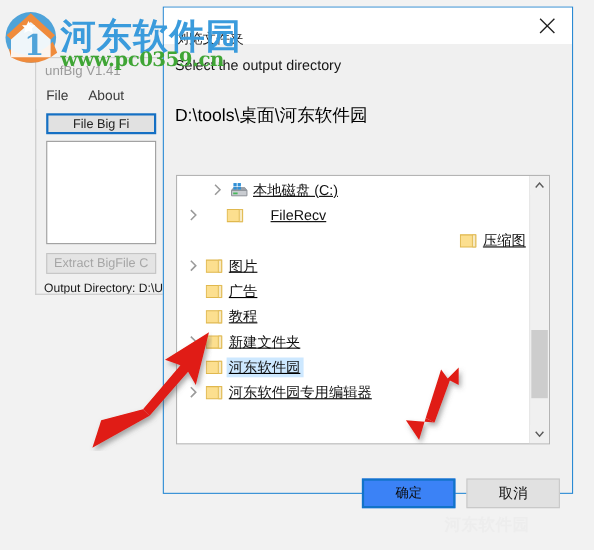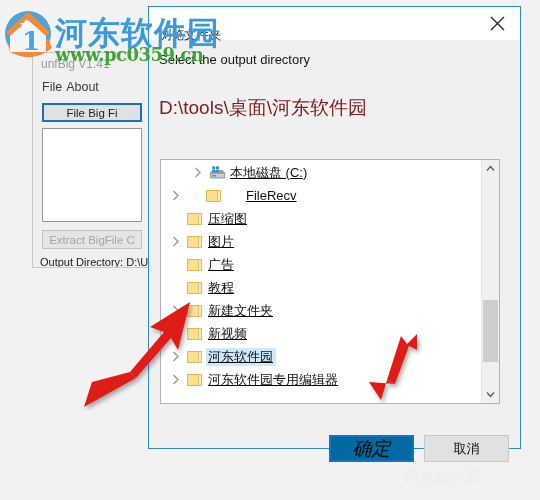--- a/index.html
+++ b/index.html
@@ -15,21 +15,21 @@
   #app-window{
     position:absolute;left:32px;top:52px;width:116px;height:216px;
     background:#f0f0f0;border:1px solid #c9c9c9;border-right:none;
     box-sizing:border-box;overflow:hidden;
   }
   #app-titlebar{
     height:22px;line-height:22px;padding-left:8px;
     color:#9b9b9b;font-size:12px;background:#f0f0f0;white-space:nowrap;
   }
   #app-menubar{
-    height:24px;display:flex;align-items:center;gap:4px;padding-left:9px;
+    height:24px;display:flex;align-items:center;gap:18px;padding-left:9px;
     color:#3a3a3a;font-size:12.5px;background:#f0f0f0;
   }
   #app-menubar span{cursor:default;}
   .app-btn{
     margin:4px 6px 0 9px;height:19px;line-height:17px;text-align:center;
     background:#e1e1e1;border:2px solid #1570c4;font-size:11.5px;color:#222;
     box-sizing:border-box;white-space:nowrap;overflow:hidden;
   }
   .app-list{
     margin:6px 6px 0 9px;height:92px;background:#fff;border:1px solid #9a9a9a;
@@ -54,21 +54,21 @@
   #dlg-title{
     position:absolute;left:10px;top:8px;font-size:12.5px;color:#1b1b1b;margin-top:12px;
   }
   #dlg-close{
     position:absolute;right:0;top:0;width:45px;height:32px;
     display:flex;align-items:center;justify-content:center;cursor:default;
   }
   #dlg-close svg{display:block;}
   #dlg-body{position:relative;height:410px;}
   #dlg-prompt{position:absolute;left:10px;top:12px;font-size:13px;color:#161616;}
-  #dlg-path{position:absolute;left:10px;top:55px;font-size:19px;color:#7f1d1d;}
+  #dlg-path{position:absolute;left:10px;top:55px;font-size:16px;color:#000000;}
 
   
   #tree-box{
     position:absolute;left:11px;top:119px;width:340px;height:245px;
     background:#fff;border:1px solid #b4b4b4;box-sizing:border-box;
     display:flex;overflow:hidden;text-decoration:underline;
   }
   #tree-scroll{
     flex:1;overflow:hidden;position:relative;padding-top:1px;
   }
@@ -93,23 +93,23 @@
     align-items:center;justify-content:center;background:#f0f0f0;
   }
   #sb-up{top:0;} #sb-down{bottom:0;}
   #sb-thumb{
     position:absolute;left:1px;width:15px;top:140px;height:62px;background:#cdcdcd;
   }
 
   
   #btn-ok{
     position:absolute;left:180px;top:395px;width:85px;height:27px;
-    background:#0369a1;border:2px solid #1273c9;box-sizing:border-box;
+    background:#3b82f6;border:2px solid #1273c9;box-sizing:border-box;
     display:flex;align-items:center;justify-content:center;
-    font-size:19px;color:#0b0b0b;cursor:default;font-style:italic;
+    font-size:12px;color:#0b0b0b;cursor:default;
   }
   #btn-cancel{
     position:absolute;left:275px;top:395px;width:85px;height:27px;
     background:#e1e1e1;border:1px solid #c7c7c7;box-sizing:border-box;
     display:flex;align-items:center;justify-content:center;
     font-size:13px;color:#0b0b0b;cursor:default;
   }
 
   
   .arrow-svg{position:absolute;pointer-events:none;}
@@ -192,21 +192,21 @@
               </svg>
             </span>
             <span class="ico">
               <svg width="16" height="14" viewBox="0 0 16 14" aria-hidden="true">
                 <path d="M0.5 1.5 H14.5 V12.5 H0.5 Z" fill="#fcdf8f" stroke="#e0b84e" stroke-width="1"></path>
                 <path d="M11.5 1.5 H14.5 V12.5 H11.5 Z" fill="#f7eac4" stroke="#e0b84e" stroke-width="0.8"></path>
               </svg>
             </span>
             <span class="lbl">FileRecv</span>
           </div>
-          <div class="tree-row" style="padding-left: 6px;">
+          <div class="tree-row" style="padding-left: 6px; justify-content: flex-end;">
             <span class="expander"></span>
             <span class="ico">
               <svg width="16" height="14" viewBox="0 0 16 14" aria-hidden="true">
                 <path d="M0.5 1.5 H14.5 V12.5 H0.5 Z" fill="#fcdf8f" stroke="#e0b84e" stroke-width="1"></path>
                 <path d="M11.5 1.5 H14.5 V12.5 H11.5 Z" fill="#f7eac4" stroke="#e0b84e" stroke-width="0.8"></path>
               </svg>
             </span>
             <span class="lbl">压缩图</span>
           </div>
           <div class="tree-row" style="padding-left: 6px;">
@@ -249,34 +249,20 @@
                 <polyline points="1.5,1 6,5.5 1.5,10" fill="none" stroke="#9a9a9a" stroke-width="1.4"></polyline>
               </svg>
             </span>
             <span class="ico">
               <svg width="16" height="14" viewBox="0 0 16 14" aria-hidden="true">
                 <path d="M0.5 1.5 H14.5 V12.5 H0.5 Z" fill="#fcdf8f" stroke="#e0b84e" stroke-width="1"></path>
                 <path d="M11.5 1.5 H14.5 V12.5 H11.5 Z" fill="#f7eac4" stroke="#e0b84e" stroke-width="0.8"></path>
               </svg>
             </span>
             <span class="lbl">新建文件夹</span>
-          </div>
-          <div class="tree-row" style="padding-left: 6px;">
-            <span class="expander">
-              <svg width="8" height="11" viewBox="0 0 8 11" aria-hidden="true">
-                <polyline points="1.5,1 6,5.5 1.5,10" fill="none" stroke="#9a9a9a" stroke-width="1.4"></polyline>
-              </svg>
-            </span>
-            <span class="ico">
-              <svg width="16" height="14" viewBox="0 0 16 14" aria-hidden="true">
-                <path d="M0.5 1.5 H14.5 V12.5 H0.5 Z" fill="#fcdf8f" stroke="#e0b84e" stroke-width="1"></path>
-                <path d="M11.5 1.5 H14.5 V12.5 H11.5 Z" fill="#f7eac4" stroke="#e0b84e" stroke-width="0.8"></path>
-              </svg>
-            </span>
-            <span class="lbl">新视频</span>
           </div>
           <div class="tree-row selected" style="padding-left: 6px;">
             <span class="expander">
               <svg width="8" height="11" viewBox="0 0 8 11" aria-hidden="true">
                 <polyline points="1.5,1 6,5.5 1.5,10" fill="none" stroke="#9a9a9a" stroke-width="1.4"></polyline>
               </svg>
             </span>
             <span class="ico">
               <svg width="16" height="14" viewBox="0 0 16 14" aria-hidden="true">
                 <path d="M0.5 1.5 H14.5 V12.5 H0.5 Z" fill="#fcdf8f" stroke="#e0b84e" stroke-width="1"></path>

